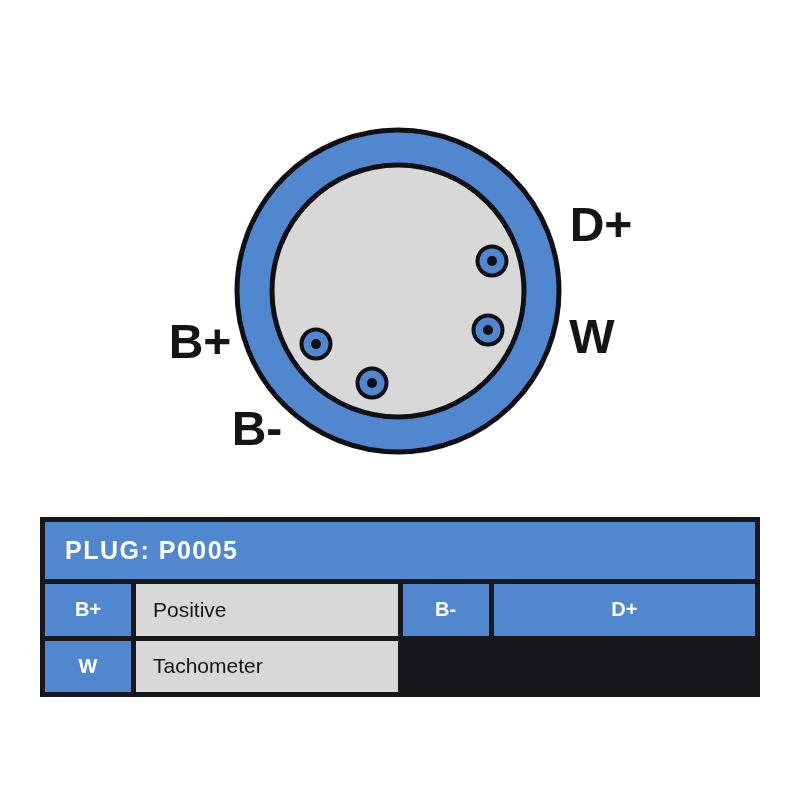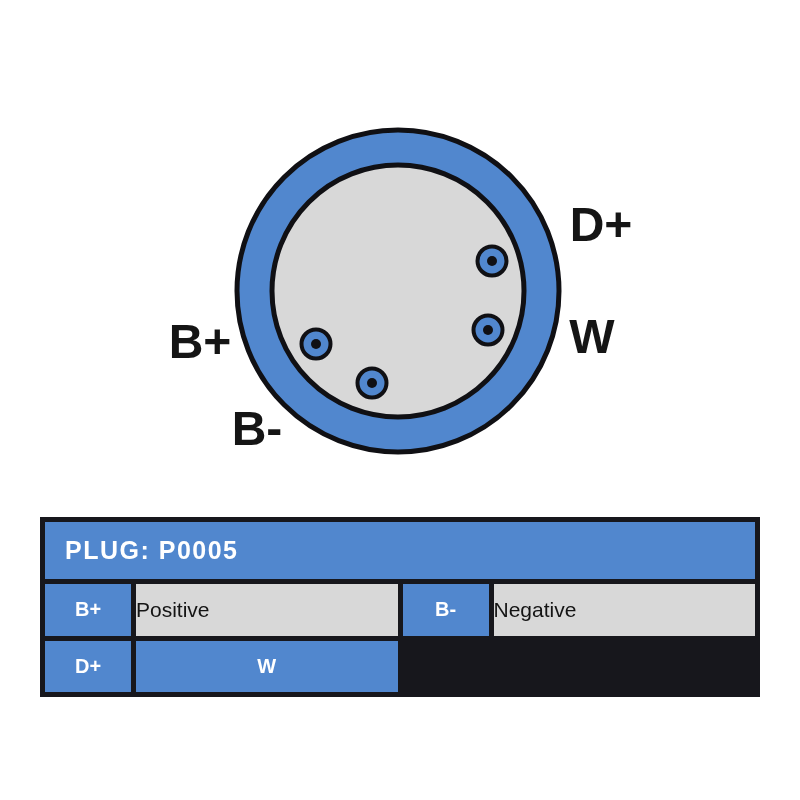--- a/index.html
+++ b/index.html
@@ -60,21 +60,21 @@
     background:var(--blue);
     color:var(--header_text);
     font-size:20px;font-weight:700;
     display:flex;align-items:center;justify-content:center;
   }
   .desc-cell{
     background:var(--gray);
     color:var(--cell_text);
     font-size:21px;
     display:flex;align-items:center;
-    box-sizing:border-box;
+    padding-left:17px;box-sizing:border-box;
   }
 </style>
 </head>
 <body>
 
 <div class="page">
 
   <svg class="plug-svg" width="800" height="500" viewBox="0 0 800 500" aria-hidden="true">
     <circle class="outer-ring" cx="398" cy="291" r="161"></circle>
     <circle class="face" cx="398" cy="291" r="126"></circle>
@@ -103,19 +103,19 @@
   </svg>
 
   <div class="plug-table">
     <div class="table-header">
       <span>PLUG: P0005</span>
     </div>
     <div class="table-grid">
       <div class="pin-cell">B+</div>
       <div class="desc-cell">Positive</div>
       <div class="pin-cell">B-</div>
-      <div class="desc-cell">Negative</div>
       <div class="pin-cell">D+</div>
       <div class="pin-cell">W</div>
+      <div class="desc-cell">Tachometer</div>
     </div>
   </div>
 
 </div>
 
 </body></html>

